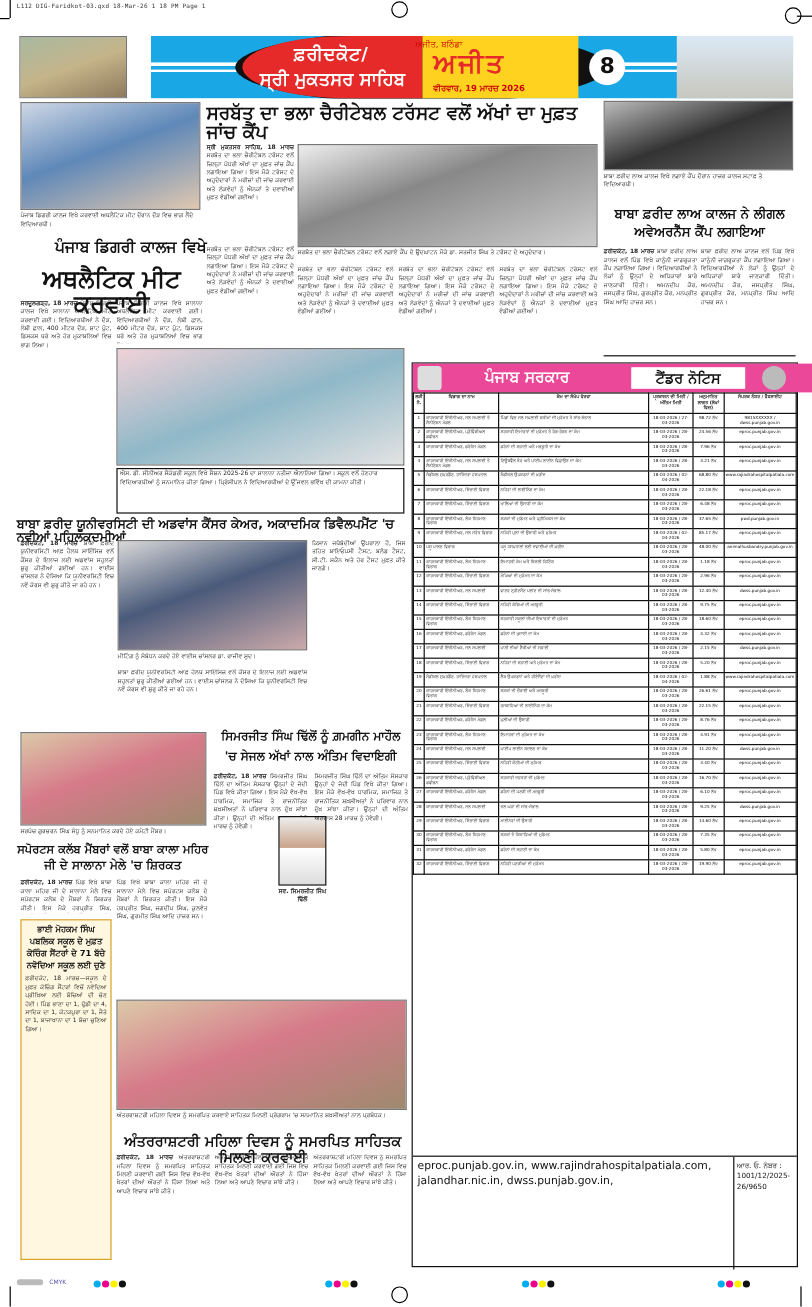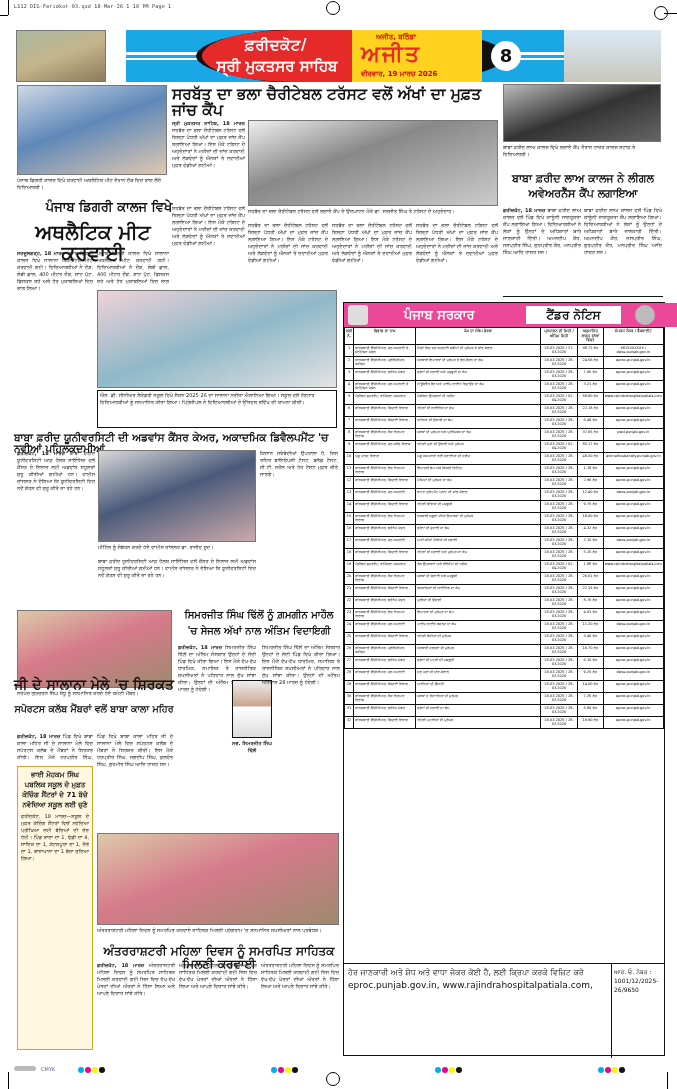--- a/index.html
+++ b/index.html
@@ -11,21 +11,21 @@
 .banner{left:16px;top:30px;width:645px;height:52px;overflow:hidden}
 .b-left{position:absolute;left:0;top:0;width:90px;height:52px;border:1px solid #c33;background:#fff}
 .b-blue{position:absolute;left:90px;top:0;width:555px;height:52px;background:linear-gradient(90deg,#fff 0,#fff 20px,#1aa7e6 20px,#1aa7e6 100%)}
 .b-stripe{position:absolute;left:90px;top:22px;width:555px;height:3px;background:#fff}
 .b-stripe2{position:absolute;left:90px;top:28px;width:555px;height:2px;background:#fff}
 .b-oval-black{position:absolute;left:180px;top:-4px;width:310px;height:60px;background:#111;border-radius:50%}
 .b-oval-red{position:absolute;left:186px;top:0;width:150px;height:52px;background:#e62a2a;border-radius:60% 0 0 60%/50% 0 0 50%}
 .b-yellow{position:absolute;left:336px;top:0;width:130px;height:52px;background:#ffd21f}
 .b-city1{position:absolute;left:190px;top:6px;width:140px;text-align:center;color:#fff;font-weight:bold;font-size:15px;letter-spacing:0.5px}
 .b-city2{position:absolute;left:186px;top:27px;width:150px;text-align:center;color:#fff;font-weight:bold;font-size:15px}
-.b-tag{position:absolute;left:360px;top:3px;font-size:7px;color:#c00;font-weight:bold}
+.b-tag{position:absolute;left:330px;top:3px;font-size:7px;color:#c00;font-weight:normal}
 .b-logo{position:absolute;left:345px;top:11px;font-size:22px;font-weight:bold;color:#e62a2a;letter-spacing:2px}
 .b-date{position:absolute;left:345px;top:40px;font-size:7px;color:#c00;font-weight:bold}
 .b-page{position:absolute;left:475px;top:11px;width:30px;height:30px;border-radius:50%;background:#fff;color:#111;font-weight:bold;font-size:18px;text-align:center;line-height:30px}
 .b-right{position:absolute;left:548px;top:0;width:97px;height:52px;background:linear-gradient(180deg,#dbe9f5,#c7c7bd)}
 .photo{background:linear-gradient(160deg,#a8b9a0,#c5b48a 50%,#8d7a5c);border:1px solid #777}
 .photo.blue{background:linear-gradient(160deg,#cfd8e6,#5f88b8 45%,#e0c8b0)}
 .photo.dark{background:linear-gradient(160deg,#bbb,#333 50%,#666)}
 .photo.pink{background:linear-gradient(160deg,#f0d2d8,#8fb8c8 50%,#e3e3e3)}
 .photo.hall{background:linear-gradient(160deg,#dcc9a8,#d67a8a 45%,#9e8a6e)}
 .photo.office{background:linear-gradient(160deg,#d8d8d8,#4a5a7a 45%,#caa)}
@@ -122,21 +122,21 @@
   <span>ਬਾਬਾ ਫ਼ਰੀਦ ਯੂਨੀਵਰਸਿਟੀ ਆਫ਼ ਹੈਲਥ ਸਾਇੰਸਿਜ਼ ਵਲੋਂ ਕੈਂਸਰ ਦੇ ਇਲਾਜ ਲਈ ਅਡਵਾਂਸ ਸਹੂਲਤਾਂ ਸ਼ੁਰੂ ਕੀਤੀਆਂ ਗਈਆਂ ਹਨ। ਵਾਈਸ ਚਾਂਸਲਰ ਨੇ ਦੱਸਿਆ ਕਿ ਯੂਨੀਵਰਸਿਟੀ ਵਿਚ ਨਵੇਂ ਕੋਰਸ ਵੀ ਸ਼ੁਰੂ ਕੀਤੇ ਜਾ ਰਹੇ ਹਨ।</span>
 </div>
 <div class="abs photo office" style="left:98px;top:450px;width:158px;height:92px"></div>
 <div class="abs cap" style="left:98px;top:544px;width:158px">ਮੀਟਿੰਗ ਨੂੰ ਸੰਬੋਧਨ ਕਰਦੇ ਹੋਏ ਵਾਈਸ ਚਾਂਸਲਰ ਡਾ. ਰਾਜੀਵ ਸੂਦ।</div>
 <div class="abs txt" style="left:260px;top:450px;width:78px;height:140px;overflow:hidden">ਕਿਸਾਨ ਜਥੇਬੰਦੀਆਂ ਉਪਰਾਲਾ ਹੈ, ਜਿਸ ਤਹਿਤ ਬਾਇਓਪਸੀ ਟੈਸਟ, ਬਲੱਡ ਟੈਸਟ, ਸੀ.ਟੀ. ਸਕੈਨ ਅਤੇ ਹੋਰ ਟੈਸਟ ਮੁਫ਼ਤ ਕੀਤੇ ਜਾਣਗੇ।</div>
 <div class="abs txt" style="left:98px;top:558px;width:158px;height:32px;overflow:hidden">ਬਾਬਾ ਫ਼ਰੀਦ ਯੂਨੀਵਰਸਿਟੀ ਆਫ਼ ਹੈਲਥ ਸਾਇੰਸਿਜ਼ ਵਲੋਂ ਕੈਂਸਰ ਦੇ ਇਲਾਜ ਲਈ ਅਡਵਾਂਸ ਸਹੂਲਤਾਂ ਸ਼ੁਰੂ ਕੀਤੀਆਂ ਗਈਆਂ ਹਨ। ਵਾਈਸ ਚਾਂਸਲਰ ਨੇ ਦੱਸਿਆ ਕਿ ਯੂਨੀਵਰਸਿਟੀ ਵਿਚ ਨਵੇਂ ਕੋਰਸ ਵੀ ਸ਼ੁਰੂ ਕੀਤੇ ਜਾ ਰਹੇ ਹਨ।</div>
 
 <div class="abs photo hall" style="left:17px;top:610px;width:155px;height:78px"></div>
 <div class="abs cap" style="left:17px;top:690px;width:155px">ਸਰਪੰਚ ਗੁਰਚਰਨ ਸਿੰਘ ਸੰਧੂ ਨੂੰ ਸਨਮਾਨਿਤ ਕਰਦੇ ਹੋਏ ਕਮੇਟੀ ਮੈਂਬਰ।</div>
 <div class="abs headline" style="left:14px;top:704px;width:160px;font-size:9.5px">ਸਪੋਰਟਸ ਕਲੱਬ ਮੈਂਬਰਾਂ ਵਲੋਂ ਬਾਬਾ ਕਾਲਾ ਮਹਿਰ</div>
-<div class="abs headline" style="left:14px;top:677px;width:160px;font-size:14px">ਜੀ ਦੇ ਸਾਲਾਨਾ ਮੇਲੇ 'ਚ ਸ਼ਿਰਕਤ</div>
+<div class="abs headline" style="left:14px;top:717px;width:160px;font-size:10px">ਜੀ ਦੇ ਸਾਲਾਨਾ ਮੇਲੇ 'ਚ ਸ਼ਿਰਕਤ</div>
 <div class="abs txt" style="left:17px;top:733px;width:76px;height:28px;overflow:hidden">
   <b>ਫ਼ਰੀਦਕੋਟ, 18 ਮਾਰਚ</b>
   <span>ਪਿੰਡ ਵਿਖੇ ਬਾਬਾ ਕਾਲਾ ਮਹਿਰ ਜੀ ਦੇ ਸਾਲਾਨਾ ਮੇਲੇ ਵਿਚ ਸਪੋਰਟਸ ਕਲੱਬ ਦੇ ਮੈਂਬਰਾਂ ਨੇ ਸ਼ਿਰਕਤ ਕੀਤੀ। ਇਸ ਮੌਕੇ ਹਰਪ੍ਰੀਤ ਸਿੰਘ, ਜਗਦੀਪ ਸਿੰਘ, ਕੁਲਵੰਤ ਸਿੰਘ, ਗੁਰਮੀਤ ਸਿੰਘ ਆਦਿ ਹਾਜ਼ਰ ਸਨ।</span>
 </div>
 <div class="abs txt" style="left:97px;top:733px;width:76px;height:88px;overflow:hidden">ਪਿੰਡ ਵਿਖੇ ਬਾਬਾ ਕਾਲਾ ਮਹਿਰ ਜੀ ਦੇ ਸਾਲਾਨਾ ਮੇਲੇ ਵਿਚ ਸਪੋਰਟਸ ਕਲੱਬ ਦੇ ਮੈਂਬਰਾਂ ਨੇ ਸ਼ਿਰਕਤ ਕੀਤੀ। ਇਸ ਮੌਕੇ ਹਰਪ੍ਰੀਤ ਸਿੰਘ, ਜਗਦੀਪ ਸਿੰਘ, ਕੁਲਵੰਤ ਸਿੰਘ, ਗੁਰਮੀਤ ਸਿੰਘ ਆਦਿ ਹਾਜ਼ਰ ਸਨ।</div>
 
 <div class="abs boxed" style="left:17px;top:766px;width:76px;height:284px;padding:3px;overflow:hidden">
   <div class="headline" style="font-size:7px;line-height:10px">ਭਾਈ ਮੋਹਕਮ ਸਿੰਘ ਪਬਲਿਕ ਸਕੂਲ ਦੇ ਮੁਫ਼ਤ ਕੋਚਿੰਗ ਸੈਂਟਰਾਂ ਦੇ 71 ਬੱਚੇ ਨਵੋਦਿਆ ਸਕੂਲ ਲਈ ਚੁਣੇ</div>
   <div class="txt" style="margin-top:3px">ਫ਼ਰੀਦਕੋਟ, 18 ਮਾਰਚ—ਸਕੂਲ ਦੇ ਮੁਫ਼ਤ ਕੋਚਿੰਗ ਸੈਂਟਰਾਂ ਵਿਚੋਂ ਨਵੋਦਿਆ ਪ੍ਰੀਖਿਆ ਲਈ ਬੱਚਿਆਂ ਦੀ ਚੋਣ ਹੋਈ। ਪਿੰਡ ਭਾਣਾ ਦਾ 1, ਢੁੱਡੀ ਦਾ 4, ਸਾਦਿਕ ਦਾ 1, ਕੋਟਕਪੂਰਾ ਦਾ 1, ਜੈਤੋ ਦਾ 1, ਬਾਜਾਖਾਨਾ ਦਾ 1 ਬੱਚਾ ਚੁਣਿਆ ਗਿਆ।</div>
 </div>
@@ -433,22 +433,22 @@
           <td>ਕਾਰਜਕਾਰੀ ਇੰਜੀਨੀਅਰ, ਸਿੰਚਾਈ ਵਿਭਾਗ</td>
           <td>ਨਹਿਰੀ ਪਟੜੀਆਂ ਦੀ ਮੁਰੰਮਤ</td>
           <td class="c">18-03-2026 / 28-03-2026</td>
           <td class="c">19.90 ਲੱਖ</td>
           <td class="c">eproc.punjab.gov.in</td>
         </tr>
       </tbody>
   </table>
   <div class="t-foot">
     <div class="msg">
-      <div style="font-size:8px">ਹੋਰ ਜਾਣਕਾਰੀ ਅਤੇ ਸ਼ੋਧ ਅਤੇ ਵਾਧਾ ਜੇਕਰ ਕੋਈ ਹੈ, ਲਈ ਕ੍ਰਿਪਾ ਕਰਕੇ ਵਿਜ਼ਿਟ ਕਰੋ</div>
       <div>eproc.punjab.gov.in, www.rajindrahospitalpatiala.com,</div>
+      <div>jalandhar.nic.in, dwss.punjab.gov.in,</div>
     </div>
     <div class="ref">
       <div>ਆਰ. ਓ. ਨੰਬਰ :</div>
       <div style="word-break:break-all">1001/12/2025-26/9650</div>
     </div>
   </div>
 </div>
 
 <div class="abs colorbar" style="left:14px;width:650px">
   <span style="display:inline-block;width:22px;height:5px;background:#bbb;border-radius:3px;vertical-align:middle"></span>

